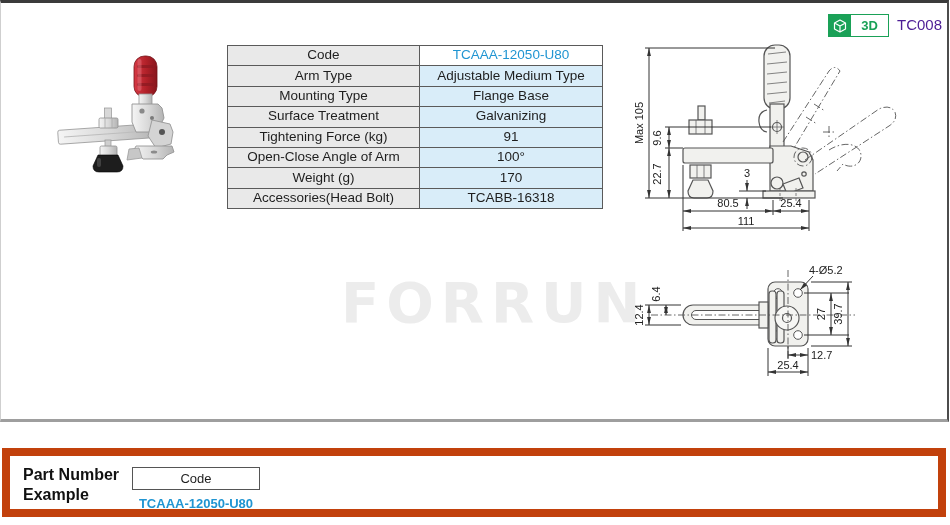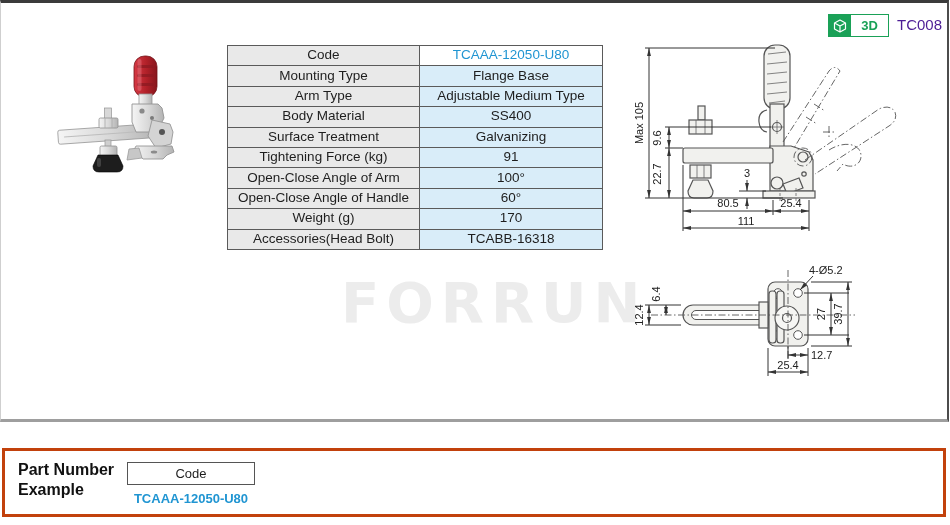--- a/index.html
+++ b/index.html
@@ -47,21 +47,21 @@
   
   .badge-3d { position:absolute; left:827px; top:11px; z-index:3; display:flex;
     height:23px; border:1px solid #1aa157; background:#fff; cursor:pointer;text-align:right; }
   .badge-3d .cube { width:22px; background:#1aa157; display:flex; align-items:center; justify-content:center; }
   .badge-3d .lbl { width:37px; display:flex; align-items:center; justify-content:center;
     color:#1aa157; font-weight:bold; font-size:13px; }
   .page-code { position:absolute; left:896px; top:13px; z-index:3; font-size:15px; color:#4c1d95; }
 
   
   .bottom-panel { position:absolute; left:2px; top:448px; width:944px; height:69px;
-    border:3px solid #c2410c; background:#fff; }
+    border:8px solid #c2410c; background:#fff; }
   .pn-title { position:absolute; left:13px; top:9px; width:108px;
     font-size:16px; font-weight:bold; line-height:1.25; color:#111; }
   .code-box { position:absolute; left:122px; top:11px; width:128px; height:23px;
     border:1.5px solid #555; background:#fff; display:flex; align-items:center;
     justify-content:center; font-size:13px; color:#1e1e1e; }
   .pn-value { position:absolute; left:122px; top:40px; width:128px; text-align:center;
     color:#2095d2; font-size:13px; font-weight:bold; cursor:pointer; }
 </style>
 </head>
 <body>
@@ -118,46 +118,38 @@
       <ellipse cx="98" cy="104" rx="3.2" ry="1.5" fill="#8b8b8b"></ellipse>
     </svg>
 
     <table class="spec">
       <tbody>
         <tr class="row-code">
           <td class="spec-label">Code</td>
           <td class="spec-value">TCAAA-12050-U80</td>
         </tr>
         <tr>
+          <td class="spec-label">Arm Type</td>
+          <td class="spec-value">Adjustable Medium Type</td>
+        </tr>
+        <tr>
           <td class="spec-label">Mounting Type</td>
           <td class="spec-value">Flange Base</td>
         </tr>
         <tr>
-          <td class="spec-label">Arm Type</td>
-          <td class="spec-value">Adjustable Medium Type</td>
-        </tr>
-        <tr>
-          <td class="spec-label">Body Material</td>
-          <td class="spec-value">SS400</td>
-        </tr>
-        <tr>
           <td class="spec-label">Surface Treatment</td>
           <td class="spec-value">Galvanizing</td>
         </tr>
         <tr>
           <td class="spec-label">Tightening Force (kg)</td>
           <td class="spec-value">91</td>
         </tr>
         <tr>
           <td class="spec-label">Open-Close Angle of Arm</td>
           <td class="spec-value">100°</td>
-        </tr>
-        <tr>
-          <td class="spec-label">Open-Close Angle of Handle</td>
-          <td class="spec-value">60°</td>
         </tr>
         <tr>
           <td class="spec-label">Weight (g)</td>
           <td class="spec-value">170</td>
         </tr>
         <tr>
           <td class="spec-label">Accessories(Head Bolt)</td>
           <td class="spec-value">TCABB-16318</td>
         </tr>
       </tbody>

